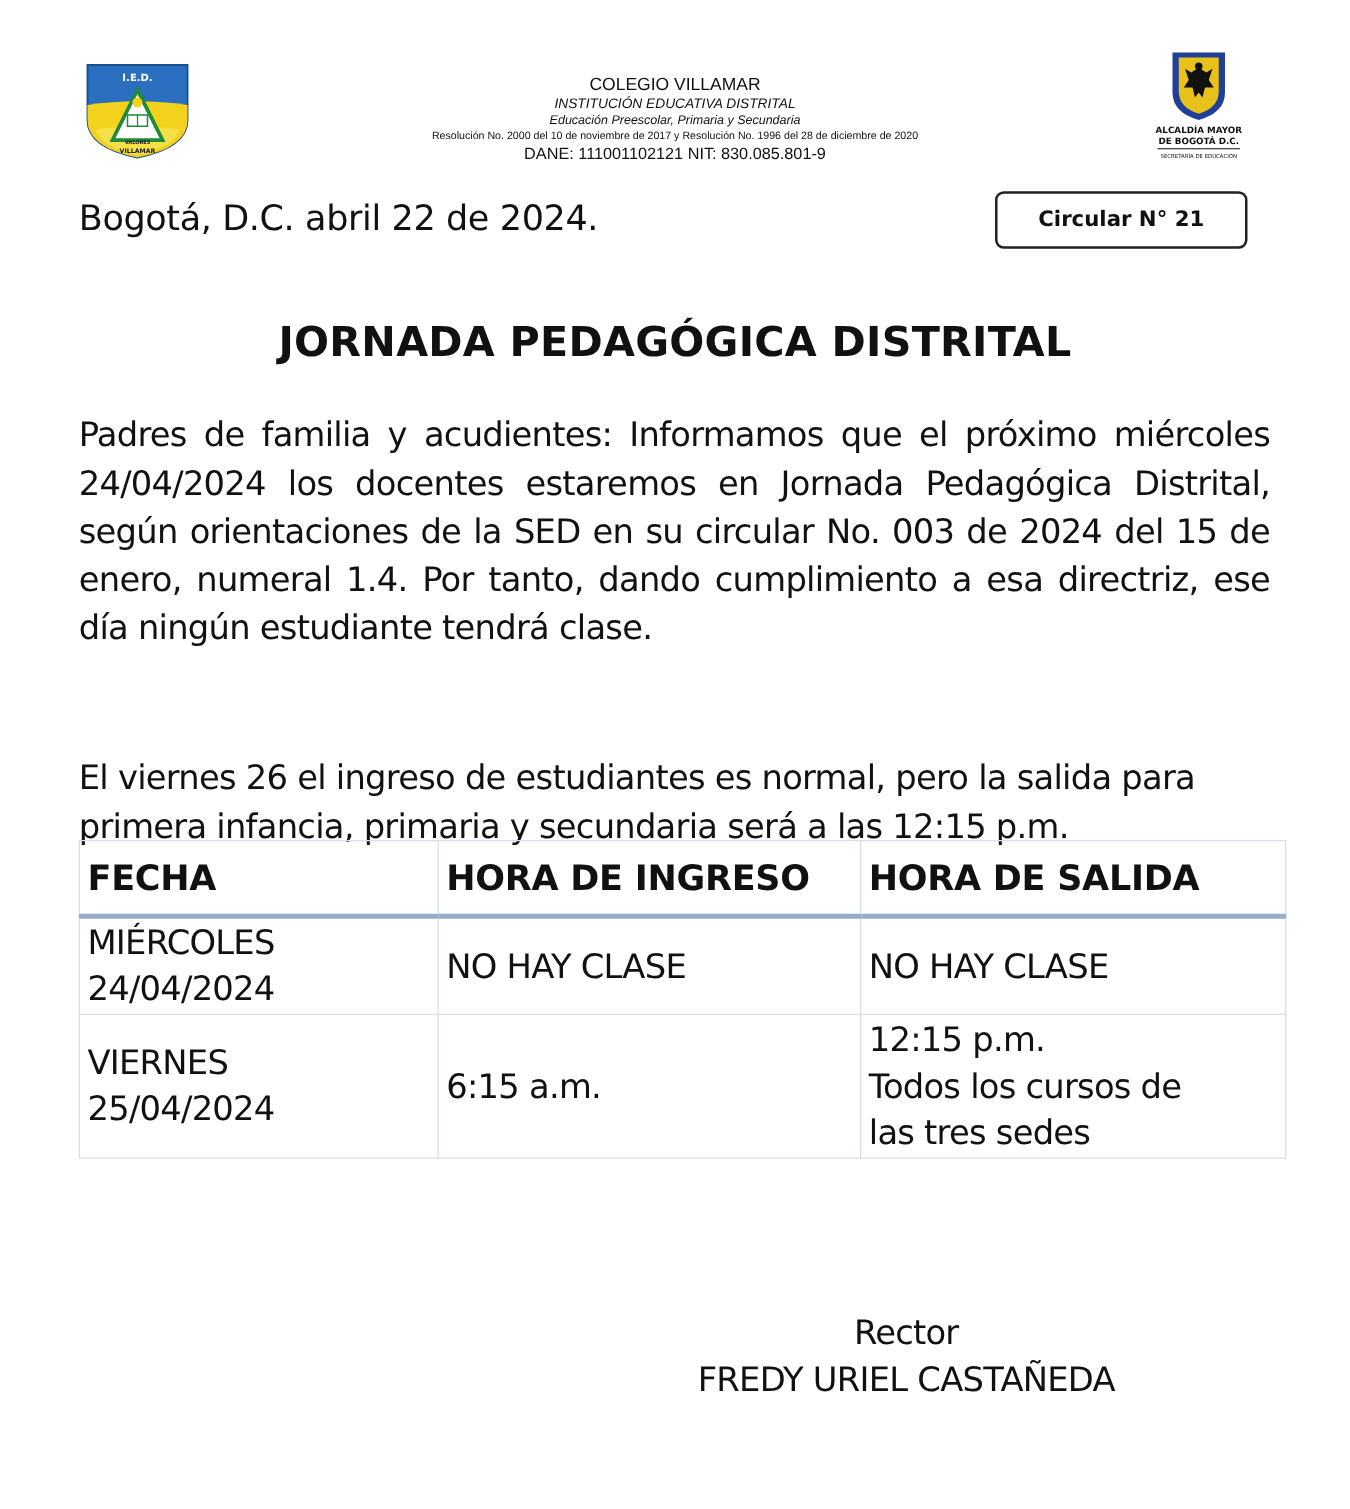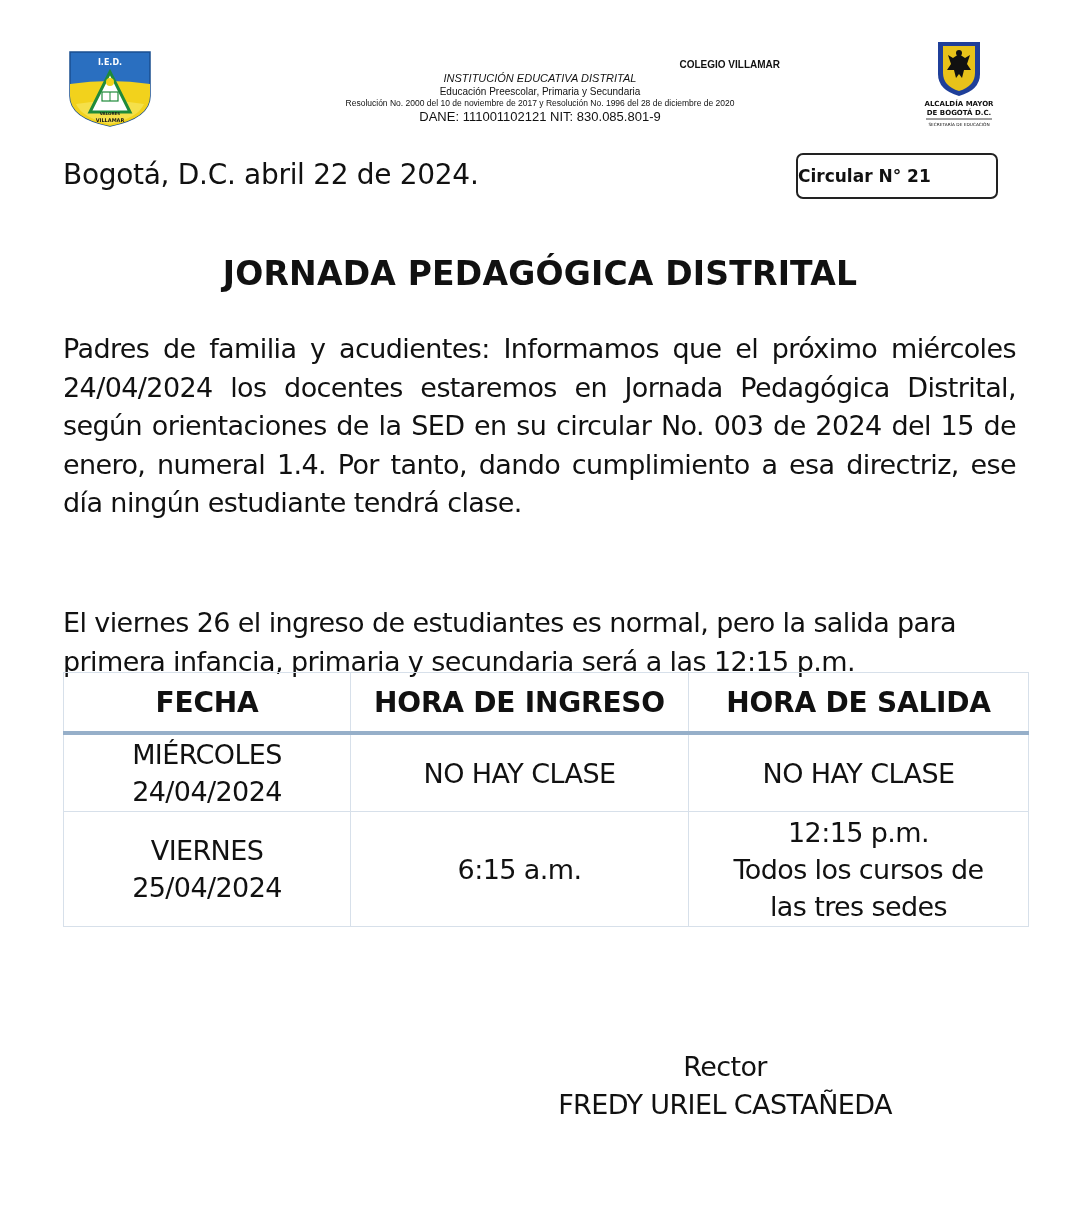--- a/index.html
+++ b/index.html
@@ -3,38 +3,38 @@
 <meta charset="utf-8">
 <style>
   html, body { margin: 0; padding: 0; background: #ffffff; }
   body { width: 1080px; height: 1207px; position: relative; overflow: hidden; color: #111; font-family: "DejaVu Sans", sans-serif; }
   .page { position: absolute; left: 0; top: 0; width: 1080px; height: 1207px; }
 
   
   .logo-left { position: absolute; left: 68px; top: 48px; width: 84px; height: 80px; }
   .logo-right { position: absolute; left: 918px; top: 40px; width: 82px; height: 90px; }
   .header-center { position: absolute; left: 300px; top: 58px; width: 480px; text-align: center; font-family: "Liberation Sans", sans-serif; line-height: 1.3; }
-  .h-name { font-weight: bold; font-size: 10px; text-align: right; }
+  .h-name { font-weight: normal; font-size: 14px; }
   .h-sub { font-style: italic; font-size: 11px; }
-  .h-edu { font-size: 10px; }
+  .h-edu { font-size: 10px; font-style: italic; }
   .h-res { font-size: 8.5px; }
   .h-dane { font-size: 13px; }
 
   .date-line { position: absolute; left: 63px; top: 158px; font-size: 28px; letter-spacing: -0.3px; }
-  .circular-box { position: absolute; left: 796px; top: 153px; width: 198px; height: 42px; border: 2px solid #222; border-radius: 7px; display: flex; align-items: center; justify-content: flex-start; font-weight: bold; font-size: 17px; }
+  .circular-box { position: absolute; left: 796px; top: 153px; width: 198px; height: 42px; border: 2px solid #222; border-radius: 7px; display: flex; align-items: center; justify-content: center; font-weight: bold; font-size: 17px; }
 
   .title { position: absolute; left: 0; top: 254px; width: 1080px; text-align: center; font-weight: bold; font-size: 33px; letter-spacing: 0.2px; }
 
   .para { position: absolute; left: 63px; width: 953px; font-size: 27px; line-height: 38.5px; text-align: justify; letter-spacing: -0.6px; font-family: "DejaVu Sans", sans-serif; transform-origin: left top; }
   .para1 { top: 330px; }
   .para2 { top: 560px; text-align: left; margin-top: 44px; }
 
   
   .sched { position: absolute; left: 63px; top: 672px; width: 965px; border-collapse: collapse; table-layout: fixed; font-size: 27px; letter-spacing: -0.6px; }
-  .sched th, .sched td { border: 1px solid #d7e0ea; text-align: center; vertical-align: middle; padding: 0 6px; line-height: 37px; }
+  .sched th, .sched td { border: 1px solid #d7e0ea; text-align: left; vertical-align: middle; padding: 0 6px; line-height: 37px; }
   .sched th { height: 58px; font-weight: bold; font-size: 28px; letter-spacing: -0.2px; border-bottom: 4px solid #96afc9; }
   .sched td { font-weight: normal; }
   .row1 td { height: 76px; }
   .row2 td { height: 114px; }
   .col1 { width: 287px; }
   .col2 { width: 338px; }
   .col3 { width: 340px; }
   .cell-line { display: block; }
 
   .closing { position: absolute; left: 63px; top: 1048px; font-size: 27px; letter-spacing: -0.6px; }

